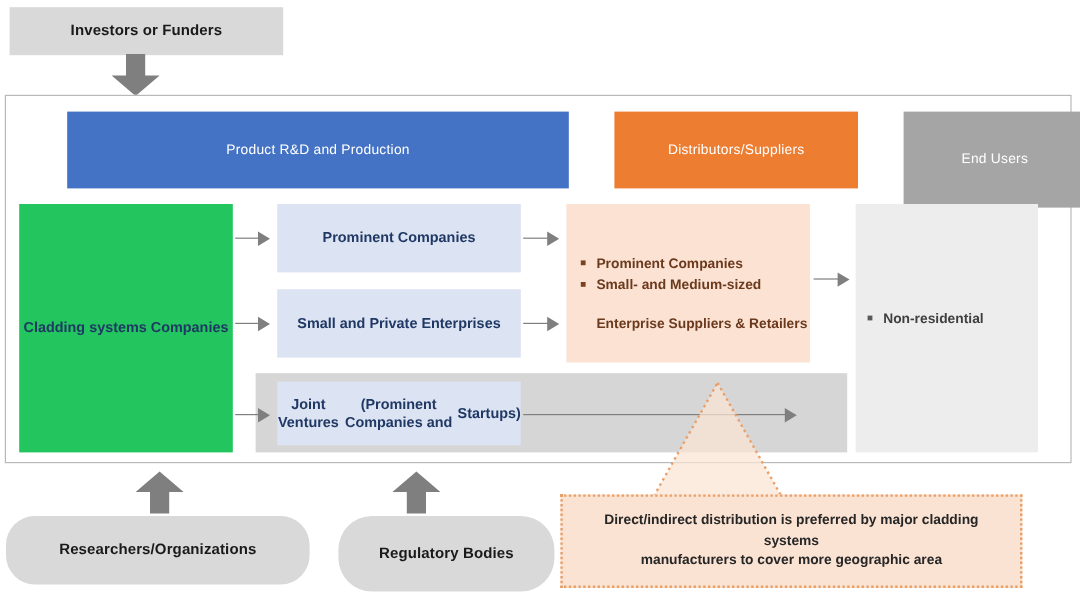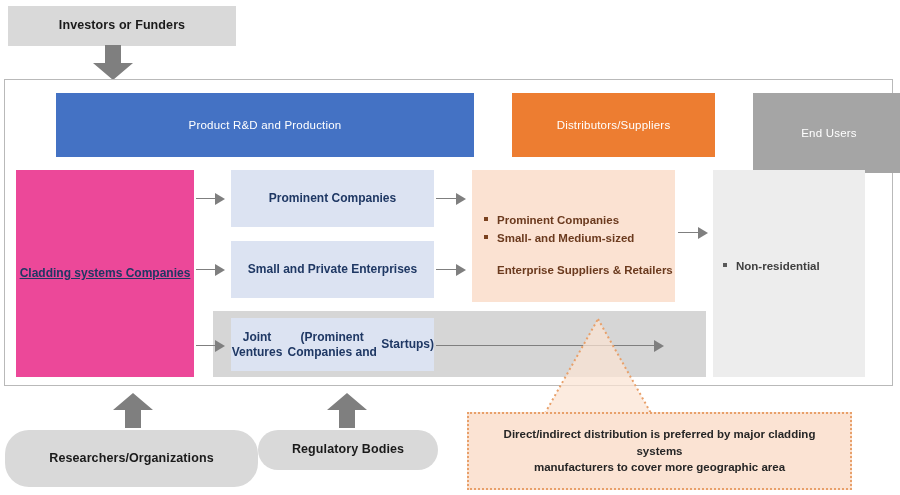--- a/index.html
+++ b/index.html
@@ -59,25 +59,24 @@
     font-weight: 400;
     letter-spacing: .2px;
     margin-left: 40px;
   }
   .hdr-blue   { background: #4472c4; }
   .hdr-orange { background: #ed7d31; }
   .hdr-gray   { background: #a5a5a5; }
 
   
   .panel-steel {
-    background: #ec4899;
+    background: #22c55e;
     color: #1f3864;
     font-size: 12px;
     font-weight: 700;
-    text-decoration: underline;
   }
   .panel-lightblue {
     background: #dce3f2;
     color: #1f3864;
     font-size: 12px;
     font-weight: 700;
   }
   .panel-peach { background: #fbe2d2; }
   .panel-lightgray { background: #ededed; }
   .panel-band { background: #d6d6d6; }
@@ -272,17 +271,17 @@
   <div class="block-arrow" style="left:326px; top:392px;">
     <svg width="42" height="37" viewBox="0 0 42 37">
       <polygon points="21,1 41,18 29,18 29,36 13,36 13,18 1,18" fill="#7f7f7f"></polygon>
     </svg>
   </div>
 
   <div class="box ext-box" style="left:5px; top:430px; width:253px; height:57px;border-radius:24px;">
     <span>Researchers/Organizations</span>
   </div>
 
-  <div class="box ext-box" style="left:258px; top:430px; width:180px; height:40px;border-radius:28px;">
+  <div class="box ext-box" style="left:282px; top:430px; width:180px; height:63px;border-radius:28px;">
     <span>Regulatory Bodies</span>
   </div>
 
 </div>
 
 </body></html>

